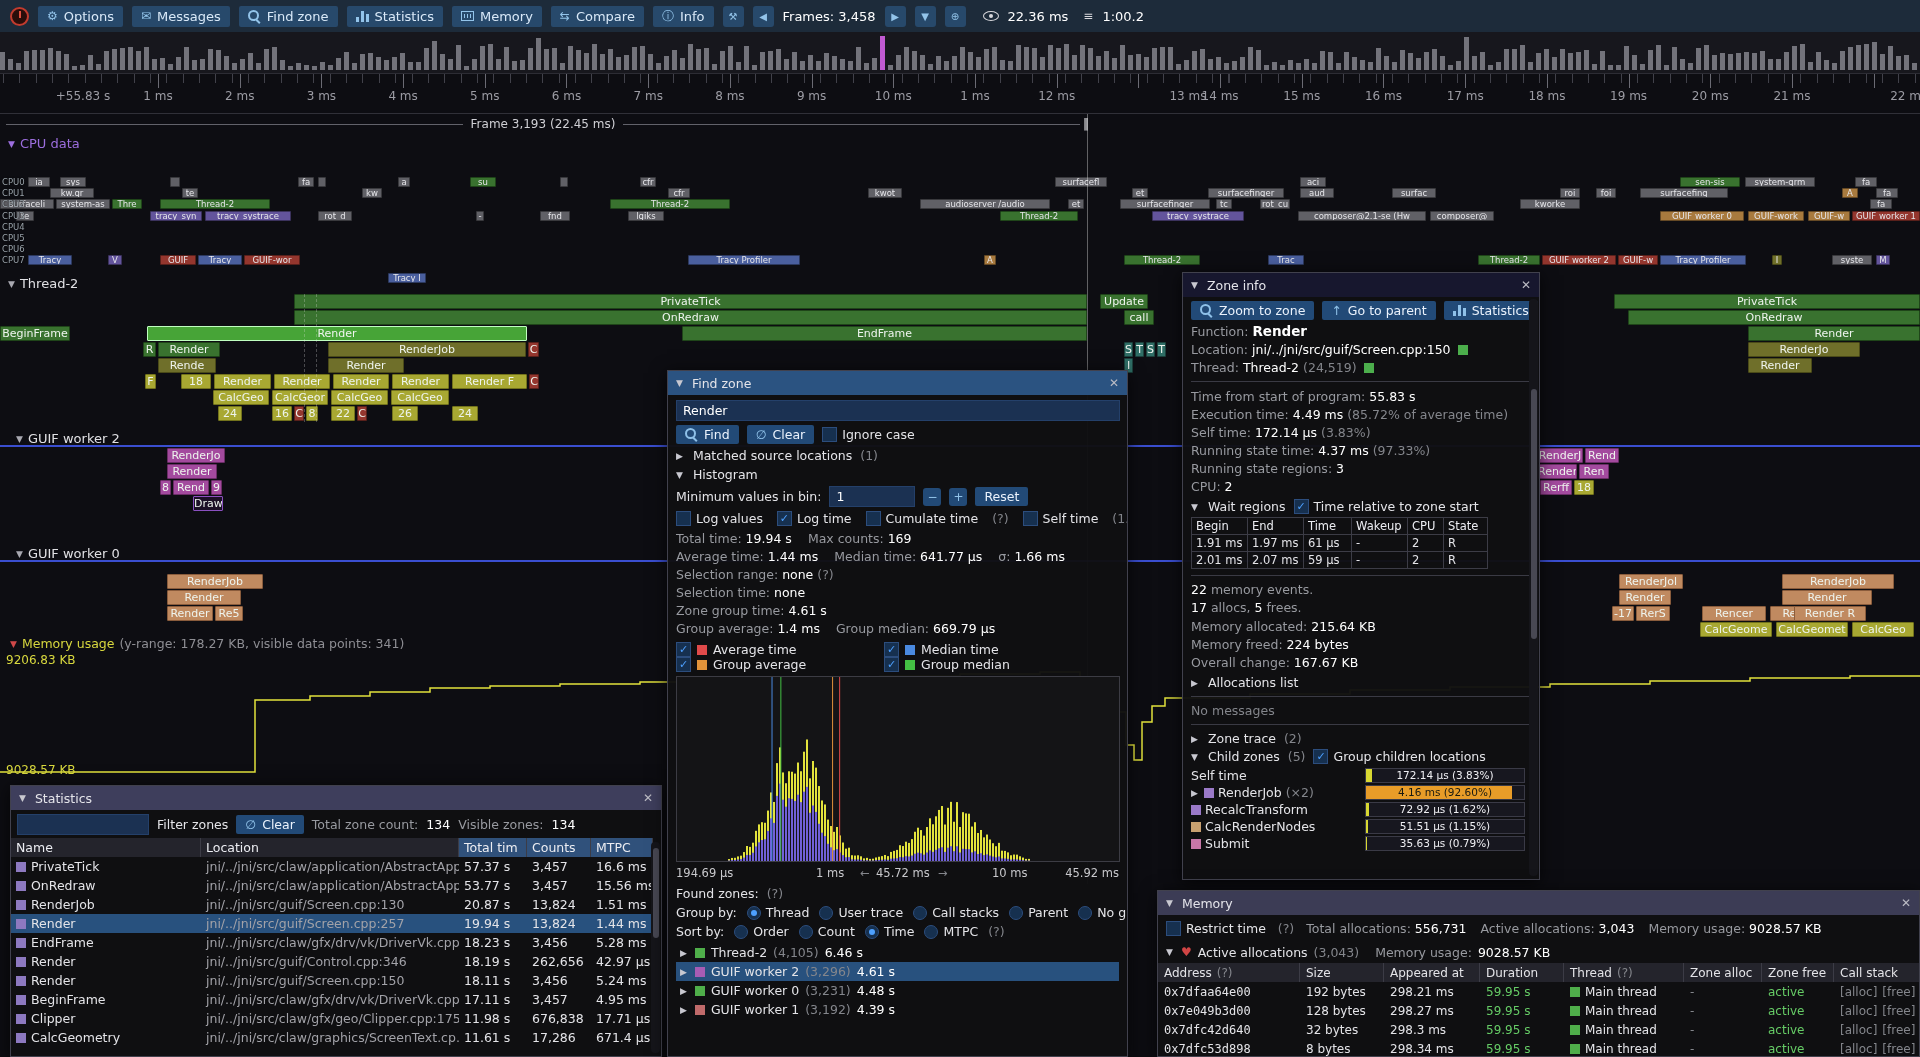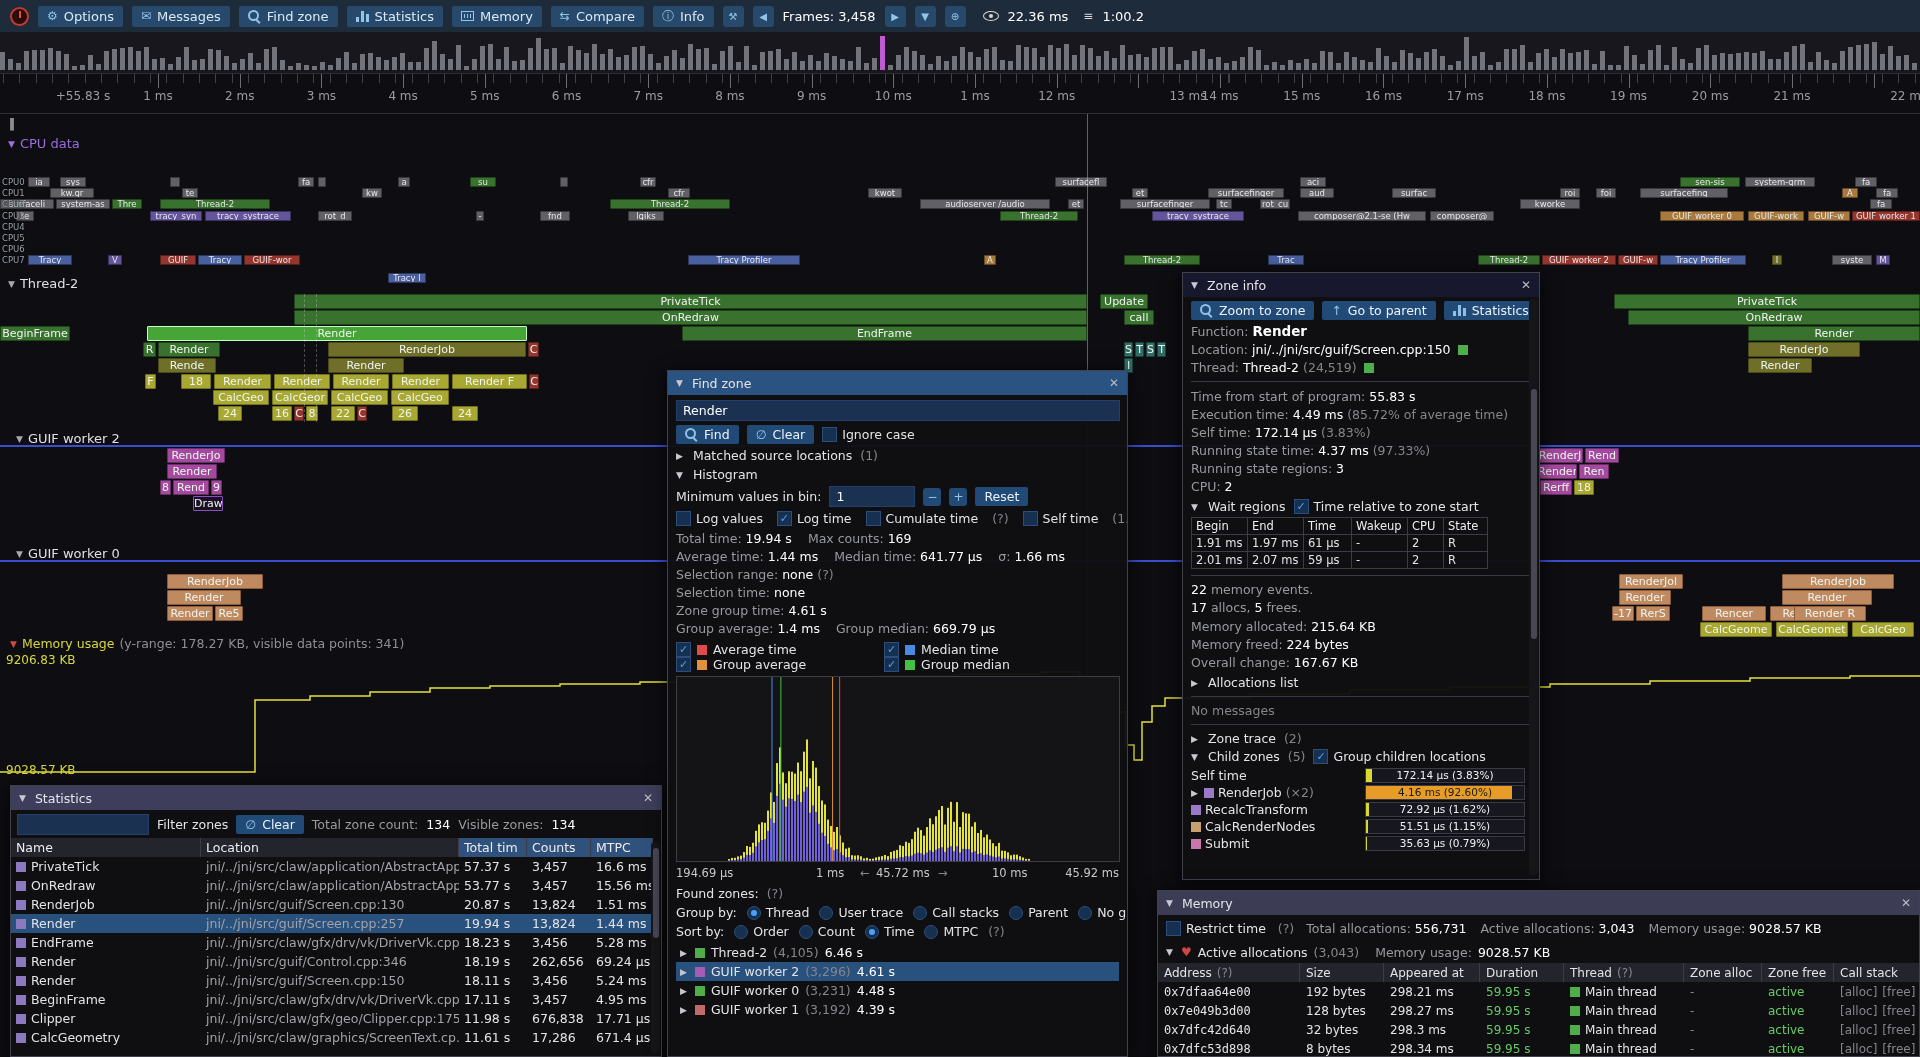--- a/index.html
+++ b/index.html
@@ -446,20 +446,25 @@
       <span class="tick-label" style="left: 1383.5px;">16 ms</span>
       <span class="tick-label" style="left: 1465.2px;">17 ms</span>
       <span class="tick-label" style="left: 1546.9px;">18 ms</span>
       <span class="tick-label" style="left: 1628.6px;">19 ms</span>
       <span class="tick-label" style="left: 1710.3px;">20 ms</span>
       <span class="tick-label" style="left: 1792px;">21 ms</span>
       <span class="tick-label" style="left: 1873.7px; margin-left: 35px;">22 ms</span>
     </div>
 
   <div id="frame-row">
+    <div class="frame-span" style="width:1074px">
+      <span class="line"></span>
+        <span>Frame 3,193 (22.45 ms)</span>
+        <span class="line"></span>
+    </div>
     <span class="fdiv">‖</span>
   </div>
 
   <div id="timeline">
     <div id="cpu-title">
       <span class="tri-s">▼</span>
       <span>CPU data</span>
     </div>
     <div id="cpu-rows">
         <div class="cpu-row" style="top: 177px;">
@@ -759,21 +764,21 @@
         <div class="cell">18.23 s</div>
         <div class="cell">3,456</div>
         <div class="cell">5.28 ms</div>
         <div class="cell">
           <span class="sw" style="background: rgb(141, 121, 192);"></span>
           <span>Render</span>
         </div>
         <div class="cell loc">jni/../jni/src/guif/Control.cpp:346</div>
         <div class="cell">18.19 s</div>
         <div class="cell">262,656</div>
-        <div class="cell">69.24 µs</div>
+        <div class="cell">42.97 µs</div>
         <div class="cell">
           <span class="sw" style="background: rgb(141, 121, 192);"></span>
           <span>Render</span>
         </div>
         <div class="cell loc">jni/../jni/src/guif/Screen.cpp:150</div>
         <div class="cell">18.11 s</div>
         <div class="cell">3,456</div>
         <div class="cell">5.24 ms</div>
         <div class="cell">
           <span class="sw" style="background: rgb(141, 121, 192);"></span>

